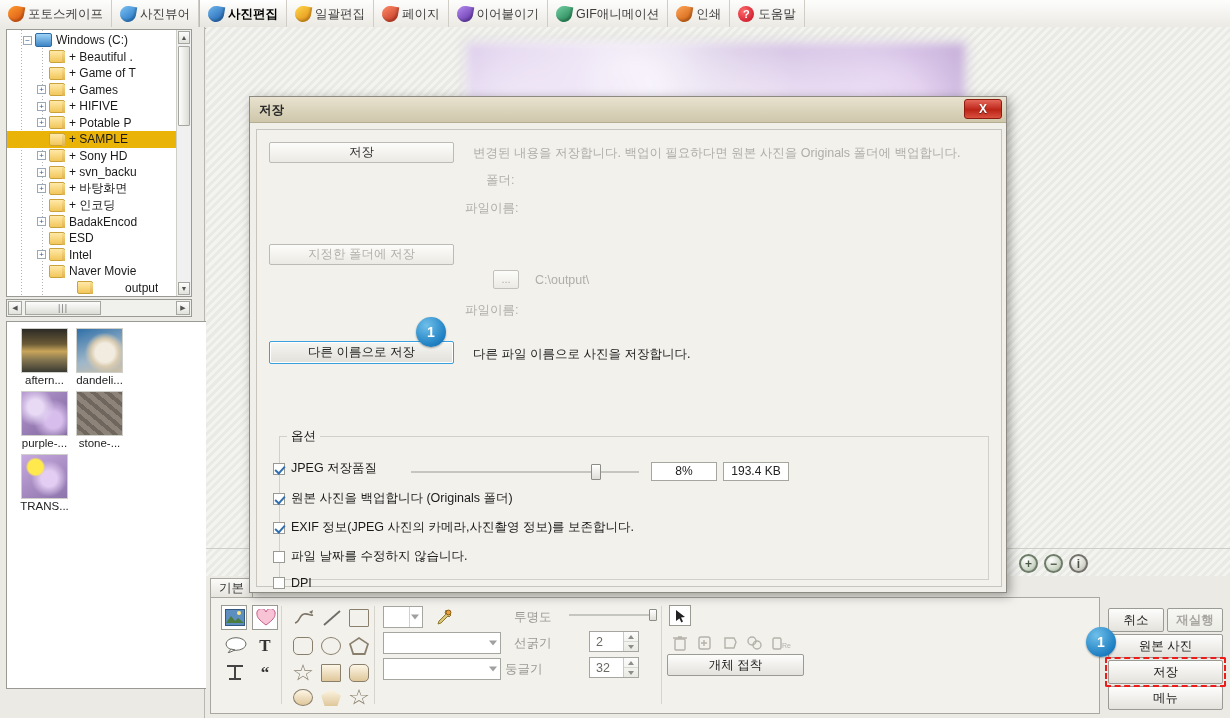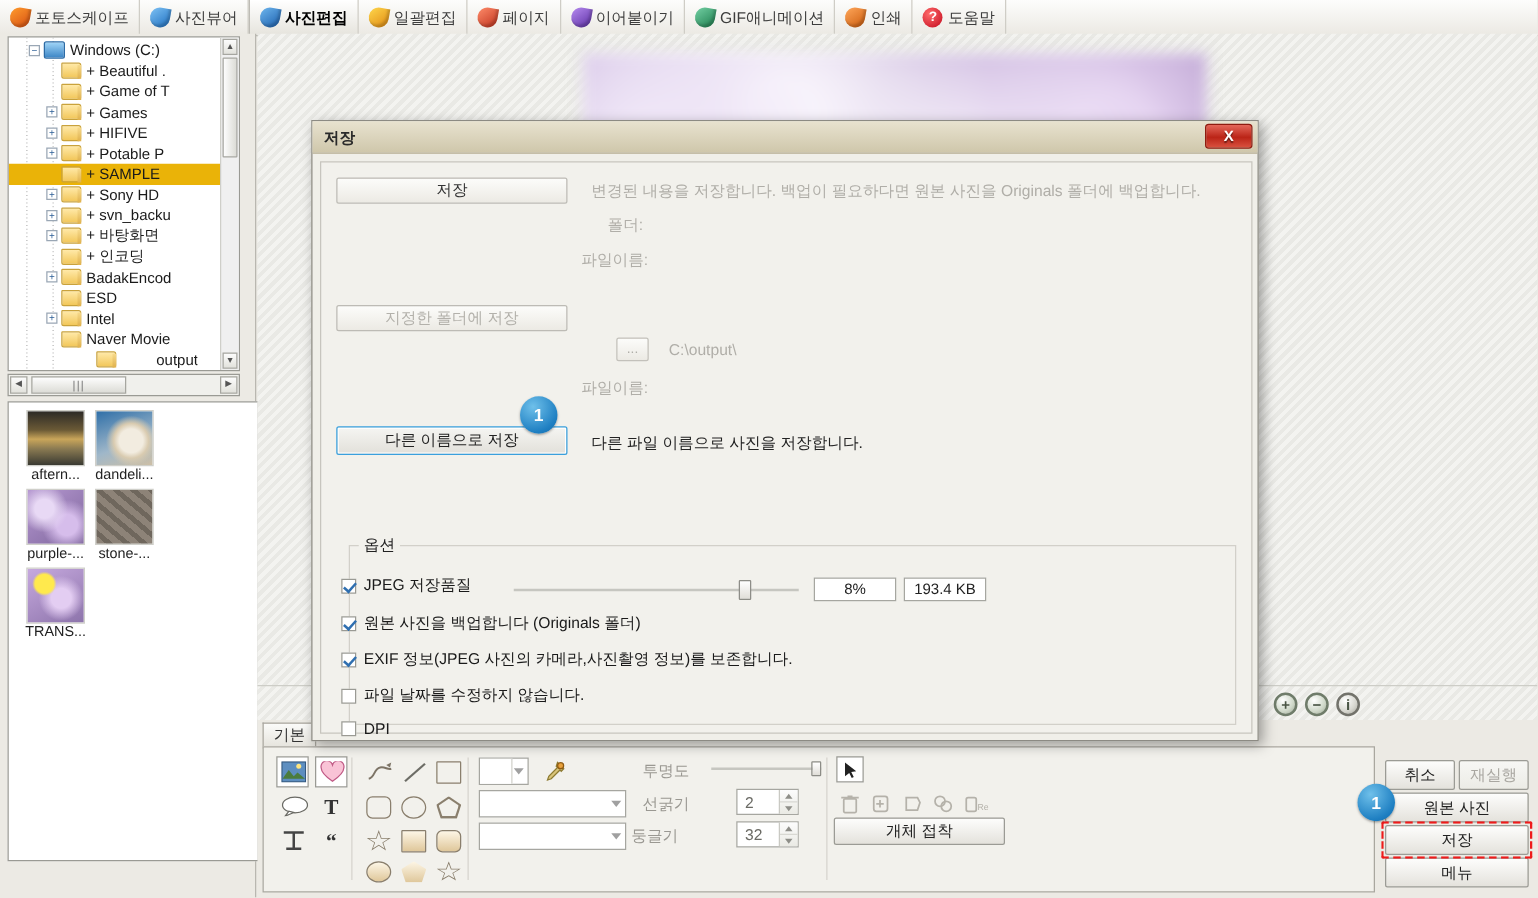--- a/index.html
+++ b/index.html
@@ -177,21 +177,21 @@
   .slider2 .trk { position:absolute; top:5px; left:0; right:0; height:2px; background:#c6c6c0; }
   .slider2 .knb { position:absolute; top:0; width:8px; height:12px;
                   background:linear-gradient(#ffffff,#e0ded8); border:1px solid #8d8d87; border-radius:1px; }
 
   .btn {
     background:linear-gradient(#fdfdfc,#e4e2dc);
     border:1px solid #9b9b95; border-radius:2px;
     font-size:12.5px; color:#222; text-align:center;
     display:flex; align-items:center; justify-content:center;
   }
-  .btn.disabled { color:#a9a7a1; background:linear-gradient(#f7f7f4,#ececE6); }
+  .btn.disabled { color:#a9a7a1; background:linear-gradient(#f7f7f4,#ececE6);font-weight:bold; }
 
   #rightbtns { position:absolute; left:898px; top:21px; width:122px; }
   #rightbtns .btn { position:absolute; height:24px; }
 
   .dashbox { position:absolute; border:2px dashed #ee1b1b; border-radius:2px; pointer-events:none; }
 
   .badge {
     position:absolute; width:30px; height:30px; border-radius:50%;
     background:radial-gradient(circle at 35% 28%, #6fc0ea, #1e7fc2 70%, #1366a5);
     color:#fff; font-size:14px; font-weight:bold; text-align:center; line-height:30px;

